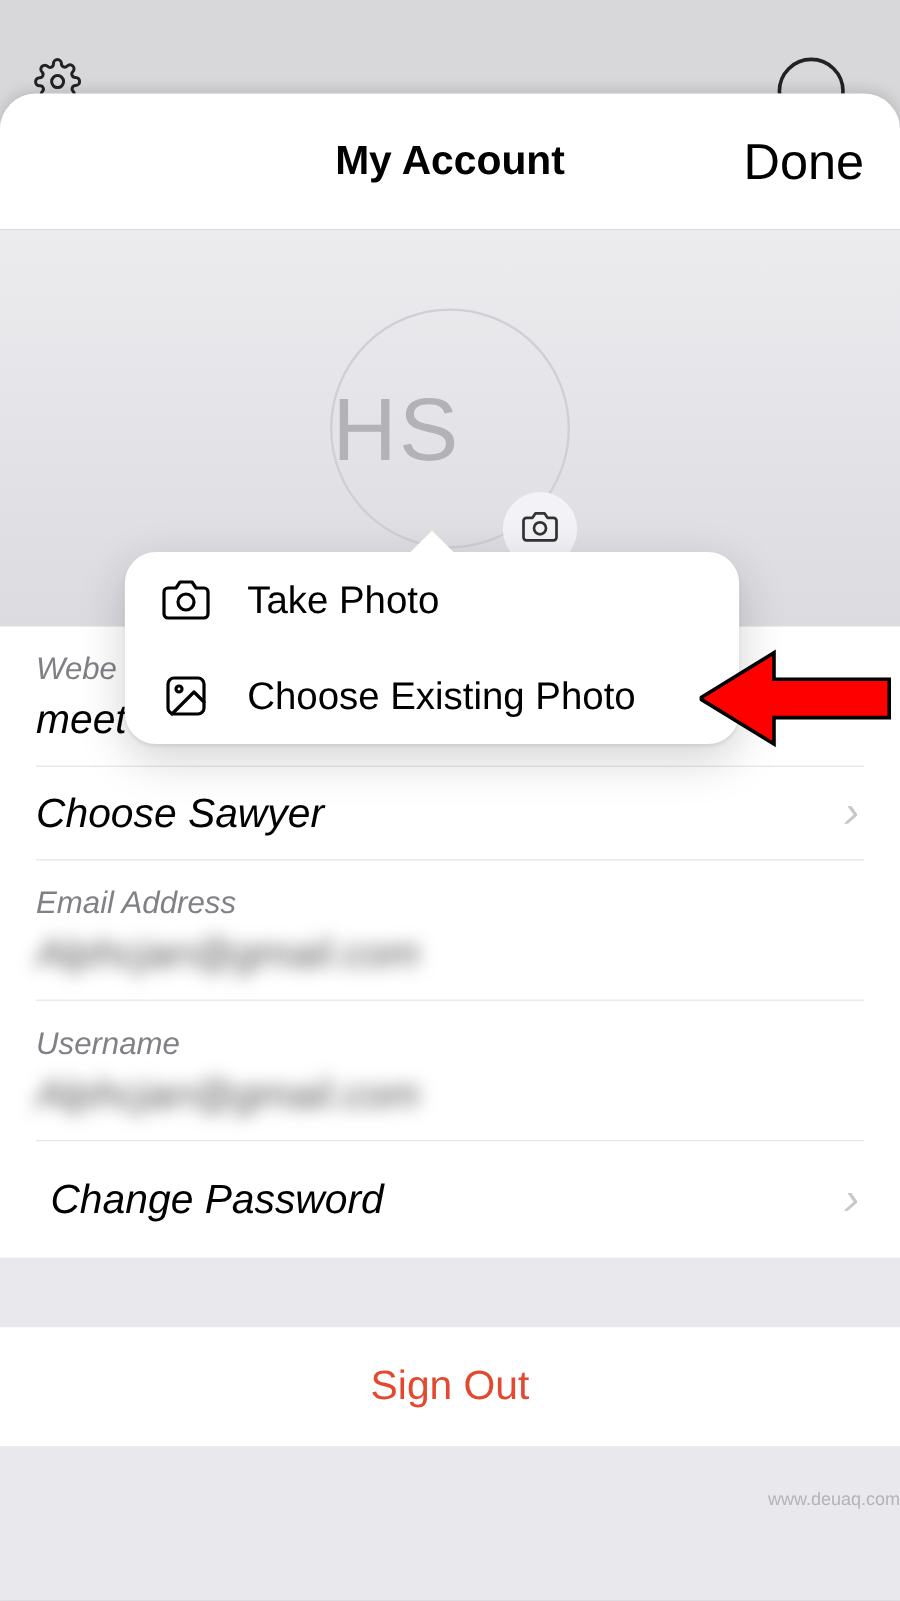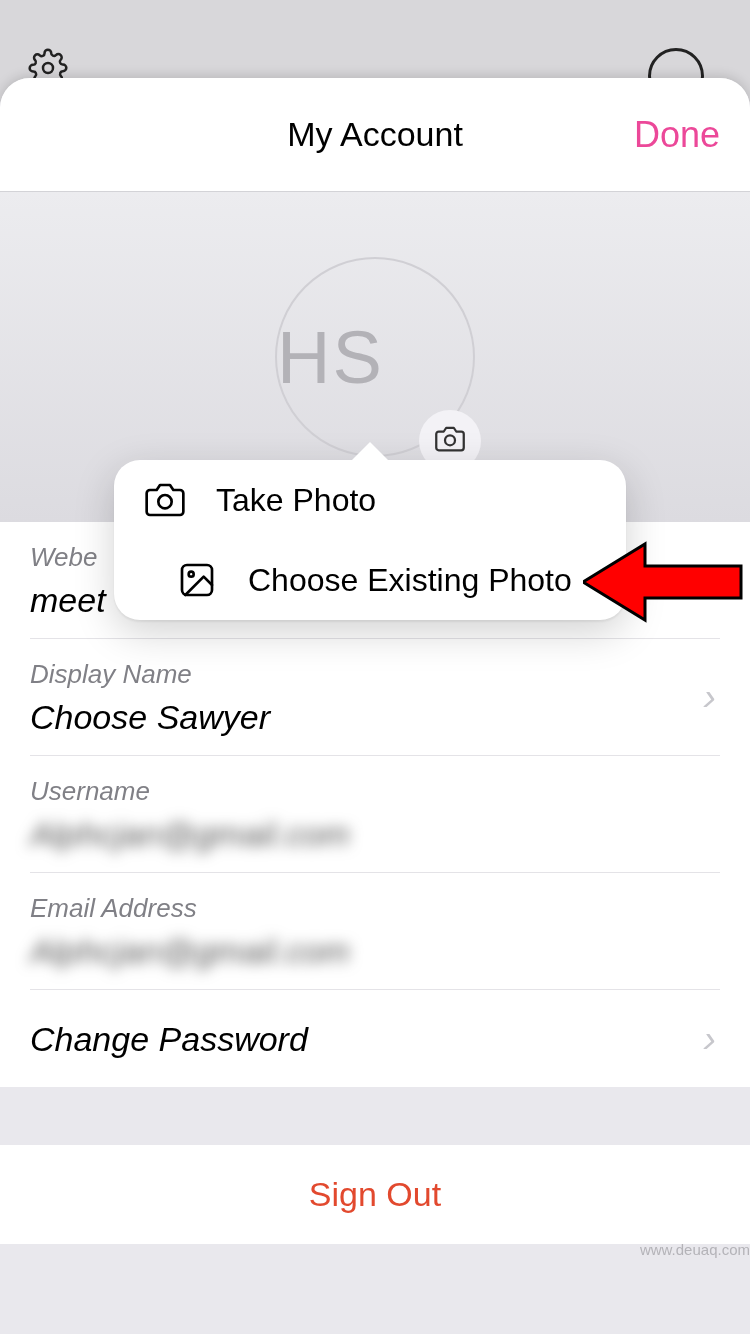--- a/index.html
+++ b/index.html
@@ -16,22 +16,22 @@
     background: #e9e8ed;
     border-top-left-radius: 30px; border-top-right-radius: 30px;
     overflow: hidden;
     box-shadow: 0 -2px 12px rgba(0,0,0,0.15);
   }
 
   .nav {
     height: 114px; background: #fff; border-bottom: 1px solid #d3d3d7;
     display: flex; align-items: center; justify-content: center; position: relative;
   }
-  .nav-title { font-size: 34px; font-weight: 400; color: #000; }
-  .nav-done { position: absolute; right: 30px; font-size: 36px; color: #ec4899; }
+  .nav-title { font-size: 34px; font-weight: 700; color: #000; }
+  .nav-done { position: absolute; right: 30px; font-size: 42px; color: #000000; }
 
   .avatar-area {
     height: 330px;
     background: linear-gradient(180deg, #ececef 0%, #dcdbe0 100%);
     display: flex; align-items: center; justify-content: center; position: relative;
   }
   .avatar {
     width: 200px; height: 200px; border-radius: 50%;
     border: 2px solid #d0cfd4; display: flex; align-items: center; justify-content: flex-start;
     font-size: 74px; font-weight: 400; color: #b3b2b7; letter-spacing: 2px;
@@ -40,45 +40,45 @@
     position: absolute; width: 62px; height: 62px; border-radius: 50%;
     background: #f3f2f6; display: flex; align-items: center; justify-content: center;
     top: 218px; left: 50%; margin-left: 44px;
   }
 
   .list { background: #fff; padding: 0 30px; font-style: italic; }
   .row { border-bottom: 1px solid #e4e3e7; padding: 20px 0 18px 0; position: relative; }
   .row:last-child { border-bottom: none; }
   .row .label { font-size: 26px; color: #808086; margin-bottom: 8px; }
   .row .value { font-size: 34px; color: #000; }
-  .single .value { padding: 10px 0; }
+  .single .value { padding: 10px 0; margin-left: 12px; }
   .chevron { position: absolute; right: 4px; top: 50%; transform: translateY(-50%); color: #c7c7cc; font-size: 38px; font-weight: 300; }
   .blurred { filter: blur(7px); color: #555 !important; }
 
   .gap { height: 58px; }
 
   .signout {
     background: #fff; text-align: center; padding: 30px 12px;
     font-size: 34px; color: #e2492e; font-weight: 400;
   }
 
   
   .popover {
-    position: absolute; top: 460px; left: 114px; width: 512px;
+    position: absolute; top: 460px; left: 104px; width: 512px;
     background: #fff; border-radius: 26px;
     box-shadow: 0 2px 2px rgba(0,0,0,0.06), 0 12px 40px rgba(0,0,0,0.18);
     z-index: 50;
   }
   .popover::before {
     content: ""; position: absolute; top: -18px; left: 50%; transform: translateX(-50%);
     border-left: 20px solid transparent; border-right: 20px solid transparent;
     border-bottom: 20px solid #fff;
   }
   .pop-item { display: flex; align-items: center; height: 80px; padding: 0 26px; }
-  .pop-item + .pop-item { border-top: none; margin-left: 32px; }
+  .pop-item + .pop-item { border-top: none; }
   .pop-icon { width: 50px; display: flex; align-items: center; justify-content: center; margin-right: 26px; }
   .pop-label { font-size: 32px; color: #000; }
 
   
   .arrow-anno {
     position: absolute; top: 538px; left: 583px; z-index: 60;
   }
 
   .watermark { position: absolute; right: 0; bottom: 76px; font-size: 15px; color: #b4b3b8; z-index: 5; }
 </style>
@@ -119,32 +119,31 @@
 
     <div class="list">
 
       <div class="row">
         <div class="label">Webe</div>
         <div class="value">meet</div>
         <span class="chevron">›</span>
       </div>
 
       <div class="row">
-        <div class="label">Display Name</div>
         <div class="value">Choose Sawyer</div>
         <span class="chevron">›</span>
       </div>
 
       <div class="row">
-        <div class="label">Username</div>
+        <div class="label">Email Address</div>
         <div class="value blurred">Alphcjan@gmail.com</div>
       </div>
 
       <div class="row">
-        <div class="label">Email Address</div>
+        <div class="label">Username</div>
         <div class="value blurred">Alphcjan@gmail.com</div>
       </div>
 
       <div class="row single">
         <div class="value">Change Password</div>
         <span class="chevron">›</span>
       </div>
 
     </div>
 

